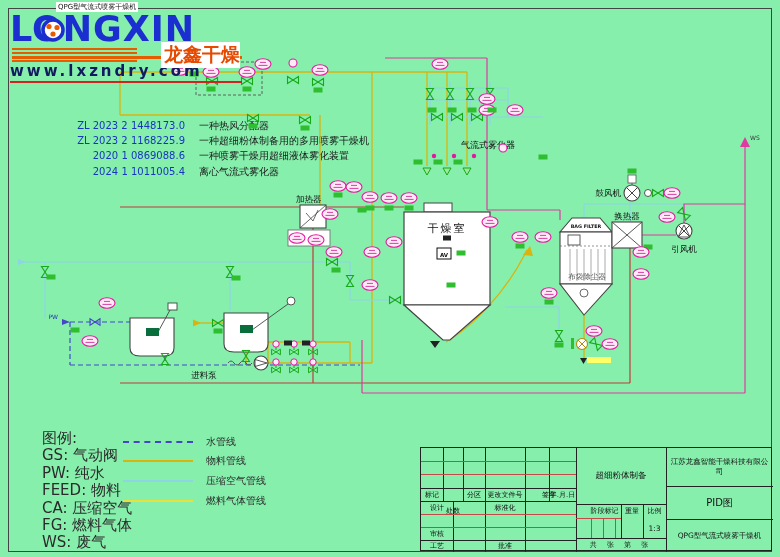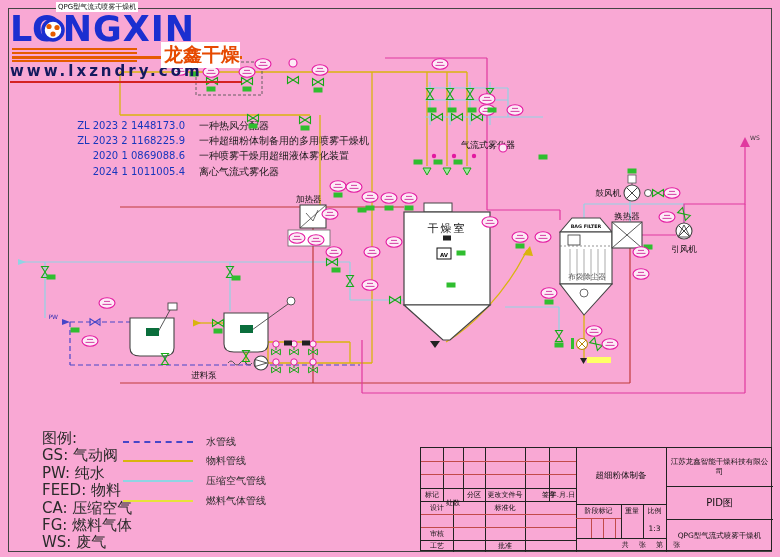--- a/index.html
+++ b/index.html
@@ -1,16 +1,16 @@
 <!DOCTYPE html>
 <html><head>
 <meta charset="utf-8">
 <style>
   html,body{margin:0;padding:0;background:#fff;}
-  #sheet{position:relative;width:780px;height:557px;background:#f9a8d4;overflow:hidden;
+  #sheet{position:relative;width:780px;height:557px;background:#86efac;overflow:hidden;
          font-family:"DejaVu Sans",sans-serif;color:#222;}
   .abs{position:absolute;}
   
   #frame{left:8px;top:8px;width:762px;height:542px;border:1px solid #444;}
   
   #doc-label{left:56px;top:2px;font-size:7px;color:#111;background:#fff;padding:0 2px;z-index:5;}
   
   #logo{left:10px;top:11px;width:232px;z-index:4;}
   #logo .brand{font-size:35px;font-weight:bold;color:#1b2fd0;letter-spacing:1px;line-height:36px;position:relative;}
   #logo .oswirl{position:absolute;left:31px;top:7px;width:24px;height:24px;}
@@ -402,45 +402,45 @@
     <div class="vl" style="left:32px;top:53px;height:51px;"></div>
     <div class="hl rl" style="left:0;top:13px;width:155px;"></div>
     <div class="hl rl" style="left:0;top:26px;width:155px;"></div>
     <div class="hl" style="left:0;top:40px;width:155px;"></div>
     <div class="hl" style="left:0;top:53px;width:155px;"></div>
     <div class="hl rl" style="left:0;top:66px;width:155px;"></div>
     <div class="hl rl" style="left:0;top:79px;width:155px;"></div>
     <div class="hl" style="left:0;top:92px;width:155px;"></div>
 
     <div class="cell" style="left:0;top:40px;width:22px;height:13px;">标记</div>
-    <div class="cell" style="left:22px;top:48px;width:20px;height:13px;text-align:center;">处数</div>
+    <div class="cell" style="left:22px;top:56px;width:20px;height:13px;text-align:center;">处数</div>
     <div class="cell" style="left:42px;top:40px;width:22px;height:13px;">分区</div>
     <div class="cell" style="left:64px;top:40px;width:40px;height:13px;">更改文件号</div>
     <div class="cell" style="left:104px;top:40px;width:24px;height:13px;padding-left:12px;">签字</div>
     <div class="cell" style="left:128px;top:40px;width:27px;height:13px;">年.月.日</div>
     <div class="cell" style="left:0;top:53px;width:32px;height:13px;">设计</div>
     <div class="cell" style="left:64px;top:53px;width:40px;height:13px;">标准化</div>
     <div class="cell" style="left:0;top:79px;width:32px;height:13px;">审核</div>
     <div class="cell" style="left:0;top:92px;width:32px;height:12px;">工艺</div>
     <div class="cell" style="left:64px;top:92px;width:40px;height:12px;">批准</div>
 
     <div class="cell" style="left:155px;top:0;width:90px;height:56px;font-size:8.5px;">超细粉体制备</div>
     <div class="hl" style="left:155px;top:56px;width:90px;"></div>
     <div class="vl" style="left:200px;top:56px;height:34px;"></div>
     <div class="vl" style="left:222px;top:56px;height:34px;"></div>
-    <div class="cell" style="left:155px;top:56px;width:45px;height:14px;">阶段标记</div>
+    <div class="cell" style="left:161px;top:56px;width:45px;height:14px;">阶段标记</div>
     <div class="cell" style="left:200px;top:56px;width:22px;height:14px;">重量</div>
     <div class="cell" style="left:222px;top:56px;width:23px;height:14px;">比例</div>
     <div class="hl rl" style="left:155px;top:70px;width:45px;"></div>
     <div class="vl rl" style="left:170px;top:70px;height:20px;"></div>
     <div class="vl rl" style="left:182px;top:70px;height:20px;"></div>
     <div class="vl rl" style="left:194px;top:70px;height:20px;"></div>
     <div class="cell" style="left:222px;top:70px;width:23px;height:20px;font-size:7.5px;">1:3</div>
     <div class="hl" style="left:155px;top:90px;width:90px;"></div>
-    <div class="cell" style="left:155px;top:90px;width:90px;height:14px;letter-spacing:4px;padding-left:32px;">共  张  第  张</div>
+    <div class="cell" style="left:155px;top:90px;width:90px;height:14px;letter-spacing:4px;">共  张  第  张</div>
 
     <div class="cell" style="left:245px;top:0;width:107px;height:38px;font-size:7.5px;padding:0 3px;box-sizing:border-box;">江苏龙鑫智能干燥科技有限公司</div>
     <div class="hl" style="left:245px;top:38px;width:107px;"></div>
     <div class="cell" style="left:245px;top:38px;width:107px;height:33px;font-size:10px;">PID图</div>
     <div class="hl" style="left:245px;top:71px;width:107px;"></div>
     <div class="cell" style="left:245px;top:71px;width:107px;height:33px;font-size:7.5px;">QPG型气流式喷雾干燥机</div>
   </div>
 </div>
 
 </body></html>

